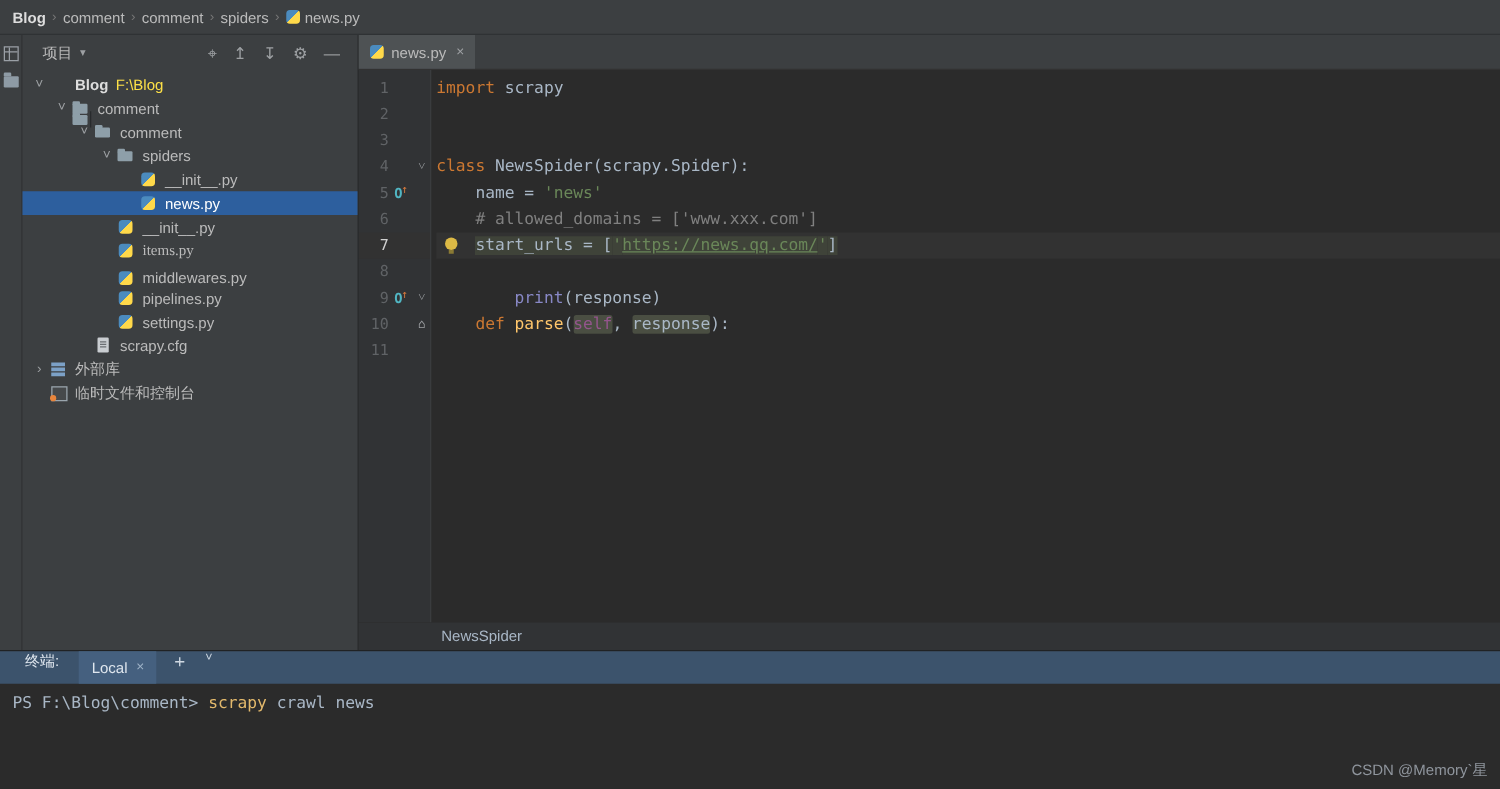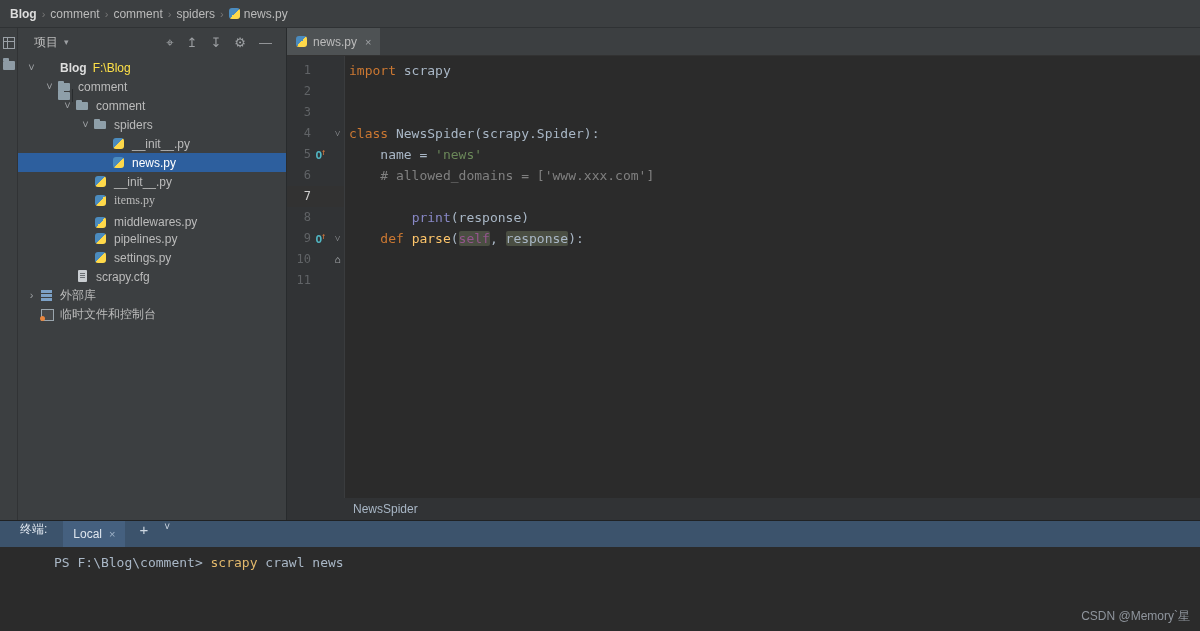--- a/index.html
+++ b/index.html
@@ -82,21 +82,21 @@
 
   
   .terminal{position:absolute;left:0;top:520px;width:1200px;height:111px;background:#2b2b2b;border-top:1px solid #202224;}
   .term-header{height:26px;background:#3c536c;display:flex;align-items:flex-start;padding-left:20px;font-size:12px;color:#dfe6ee;}
   .term-title{margin-right:16px;}
   .term-tab{display:flex;align-items:center;gap:7px;background:#45607f;height:26px;padding:0 10px;cursor:default;}
   .term-close{color:#9fb3c8;font-size:11px;}
   .term-plus{margin-left:14px;color:#cfd8e2;font-size:15px;cursor:default;}
   .term-chev{margin-left:16px;color:#cfd8e2;font-size:10px;cursor:default;}
   .term-body{padding:8px 0 0 10px;font-family:"DejaVu Sans Mono",monospace;font-size:13px;color:#c8ccd4;}
-  .term-line{white-space:pre;margin-left:44px;}
+  .term-line{white-space:pre;}
   .tk-cmd{color:#e3b96c;}
 
   .watermark{position:absolute;right:10px;bottom:6px;font-size:12px;color:#8f959d;}
 </style>
 </head>
 <body>
 
 <div class="topbar">
   <div class="bc">
       <span class="bc-item bold">
@@ -280,20 +280,21 @@
           <span class="gfold"></span>
         </div>
       </div>
     <div class="code">
         <div class="cline"><span class="tk-kw">import</span><span class="tk-pl"> scrapy</span></div>
         <div class="cline"></div>
         <div class="cline"></div>
         <div class="cline"><span class="tk-kw">class</span><span class="tk-pl"> NewsSpider(scrapy.Spider):</span></div>
         <div class="cline"><span class="tk-pl">    name = </span><span class="tk-str">'news'</span></div>
         <div class="cline"><span class="tk-com">    # allowed_domains = ['www.xxx.com']</span></div>
+        <div class="cline cur"><span class="bulb"></span><span class="tk-pl">    </span><span class="tk-pl tk-box">start_urls = [</span><span class="tk-str tk-box">'</span><span class="tk-link tk-box">https://news.qq.com/</span><span class="tk-str tk-box">'</span><span class="tk-pl tk-box">]</span></div>
         <div class="cline"></div>
         <div class="cline"><span class="tk-pl">        </span><span class="tk-bi">print</span><span class="tk-pl">(response)</span></div>
         <div class="cline"><span class="tk-pl">    </span><span class="tk-kw">def</span><span class="tk-pl"> </span><span class="tk-fn">parse</span><span class="tk-pl">(</span><span class="tk-self tk-occ">self</span><span class="tk-pl">, </span><span class="tk-pl tk-occ">response</span><span class="tk-pl">):</span></div>
         <div class="cline"></div>
       </div>
   </div>
   <div class="ed-breadcrumb">
     <span>NewsSpider</span>
   </div>
 </div>

